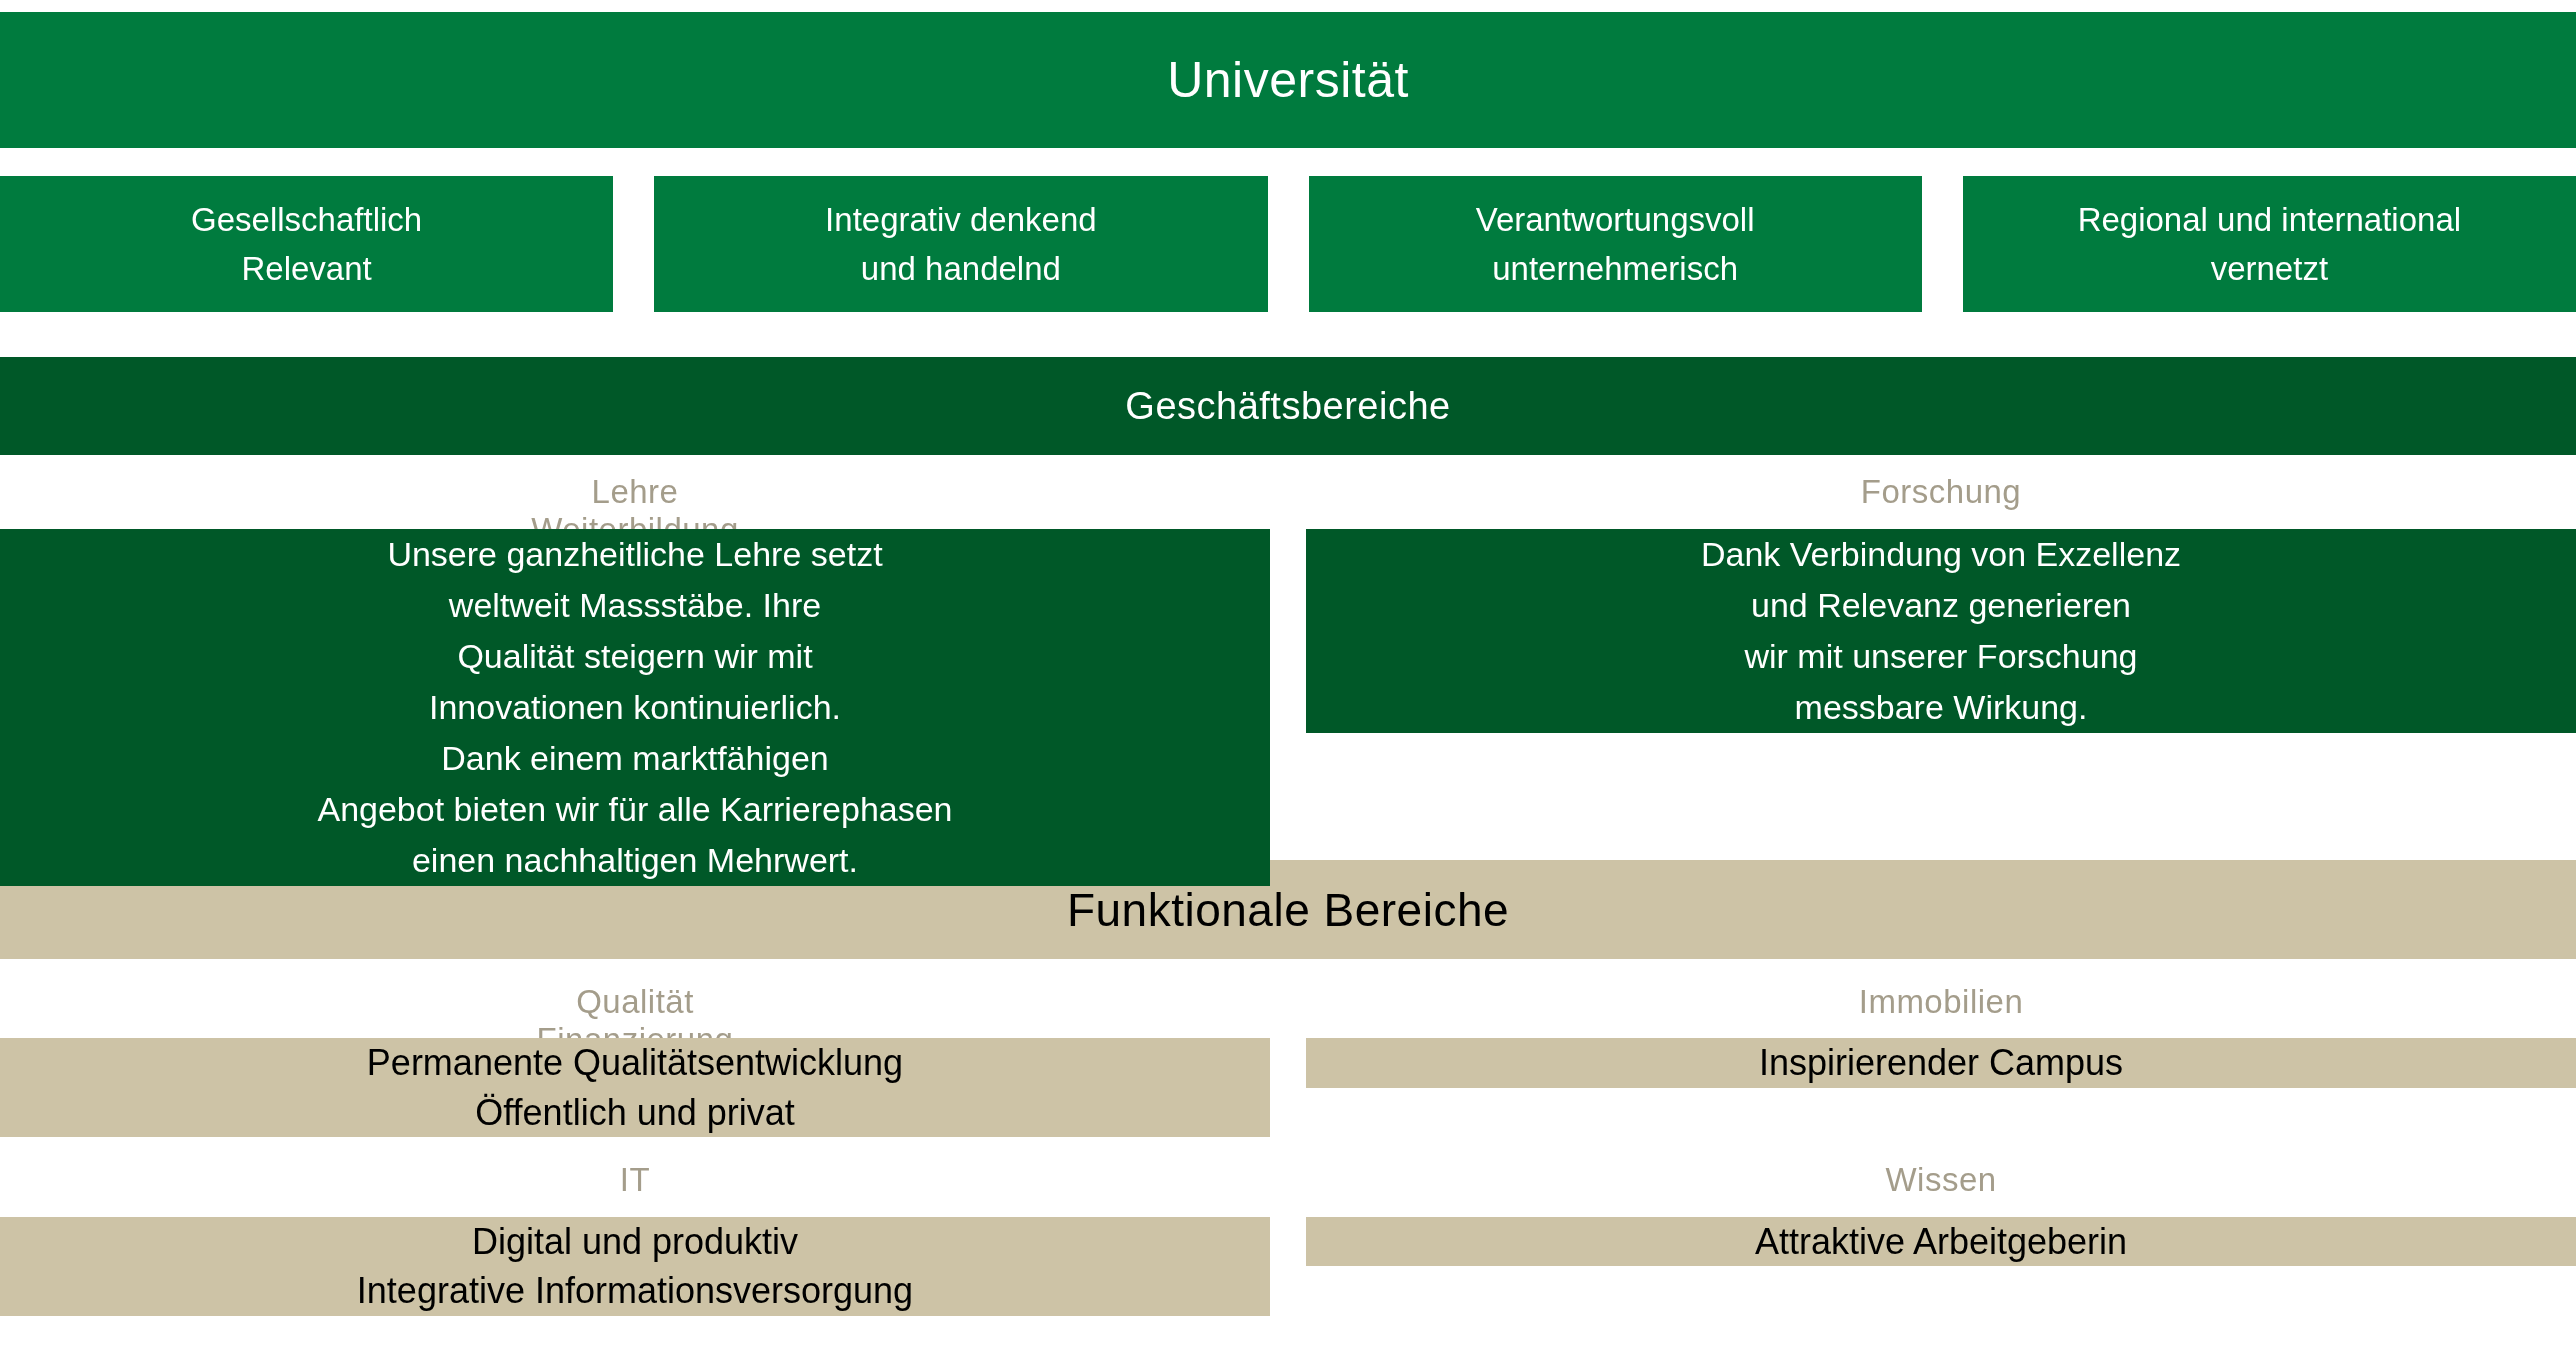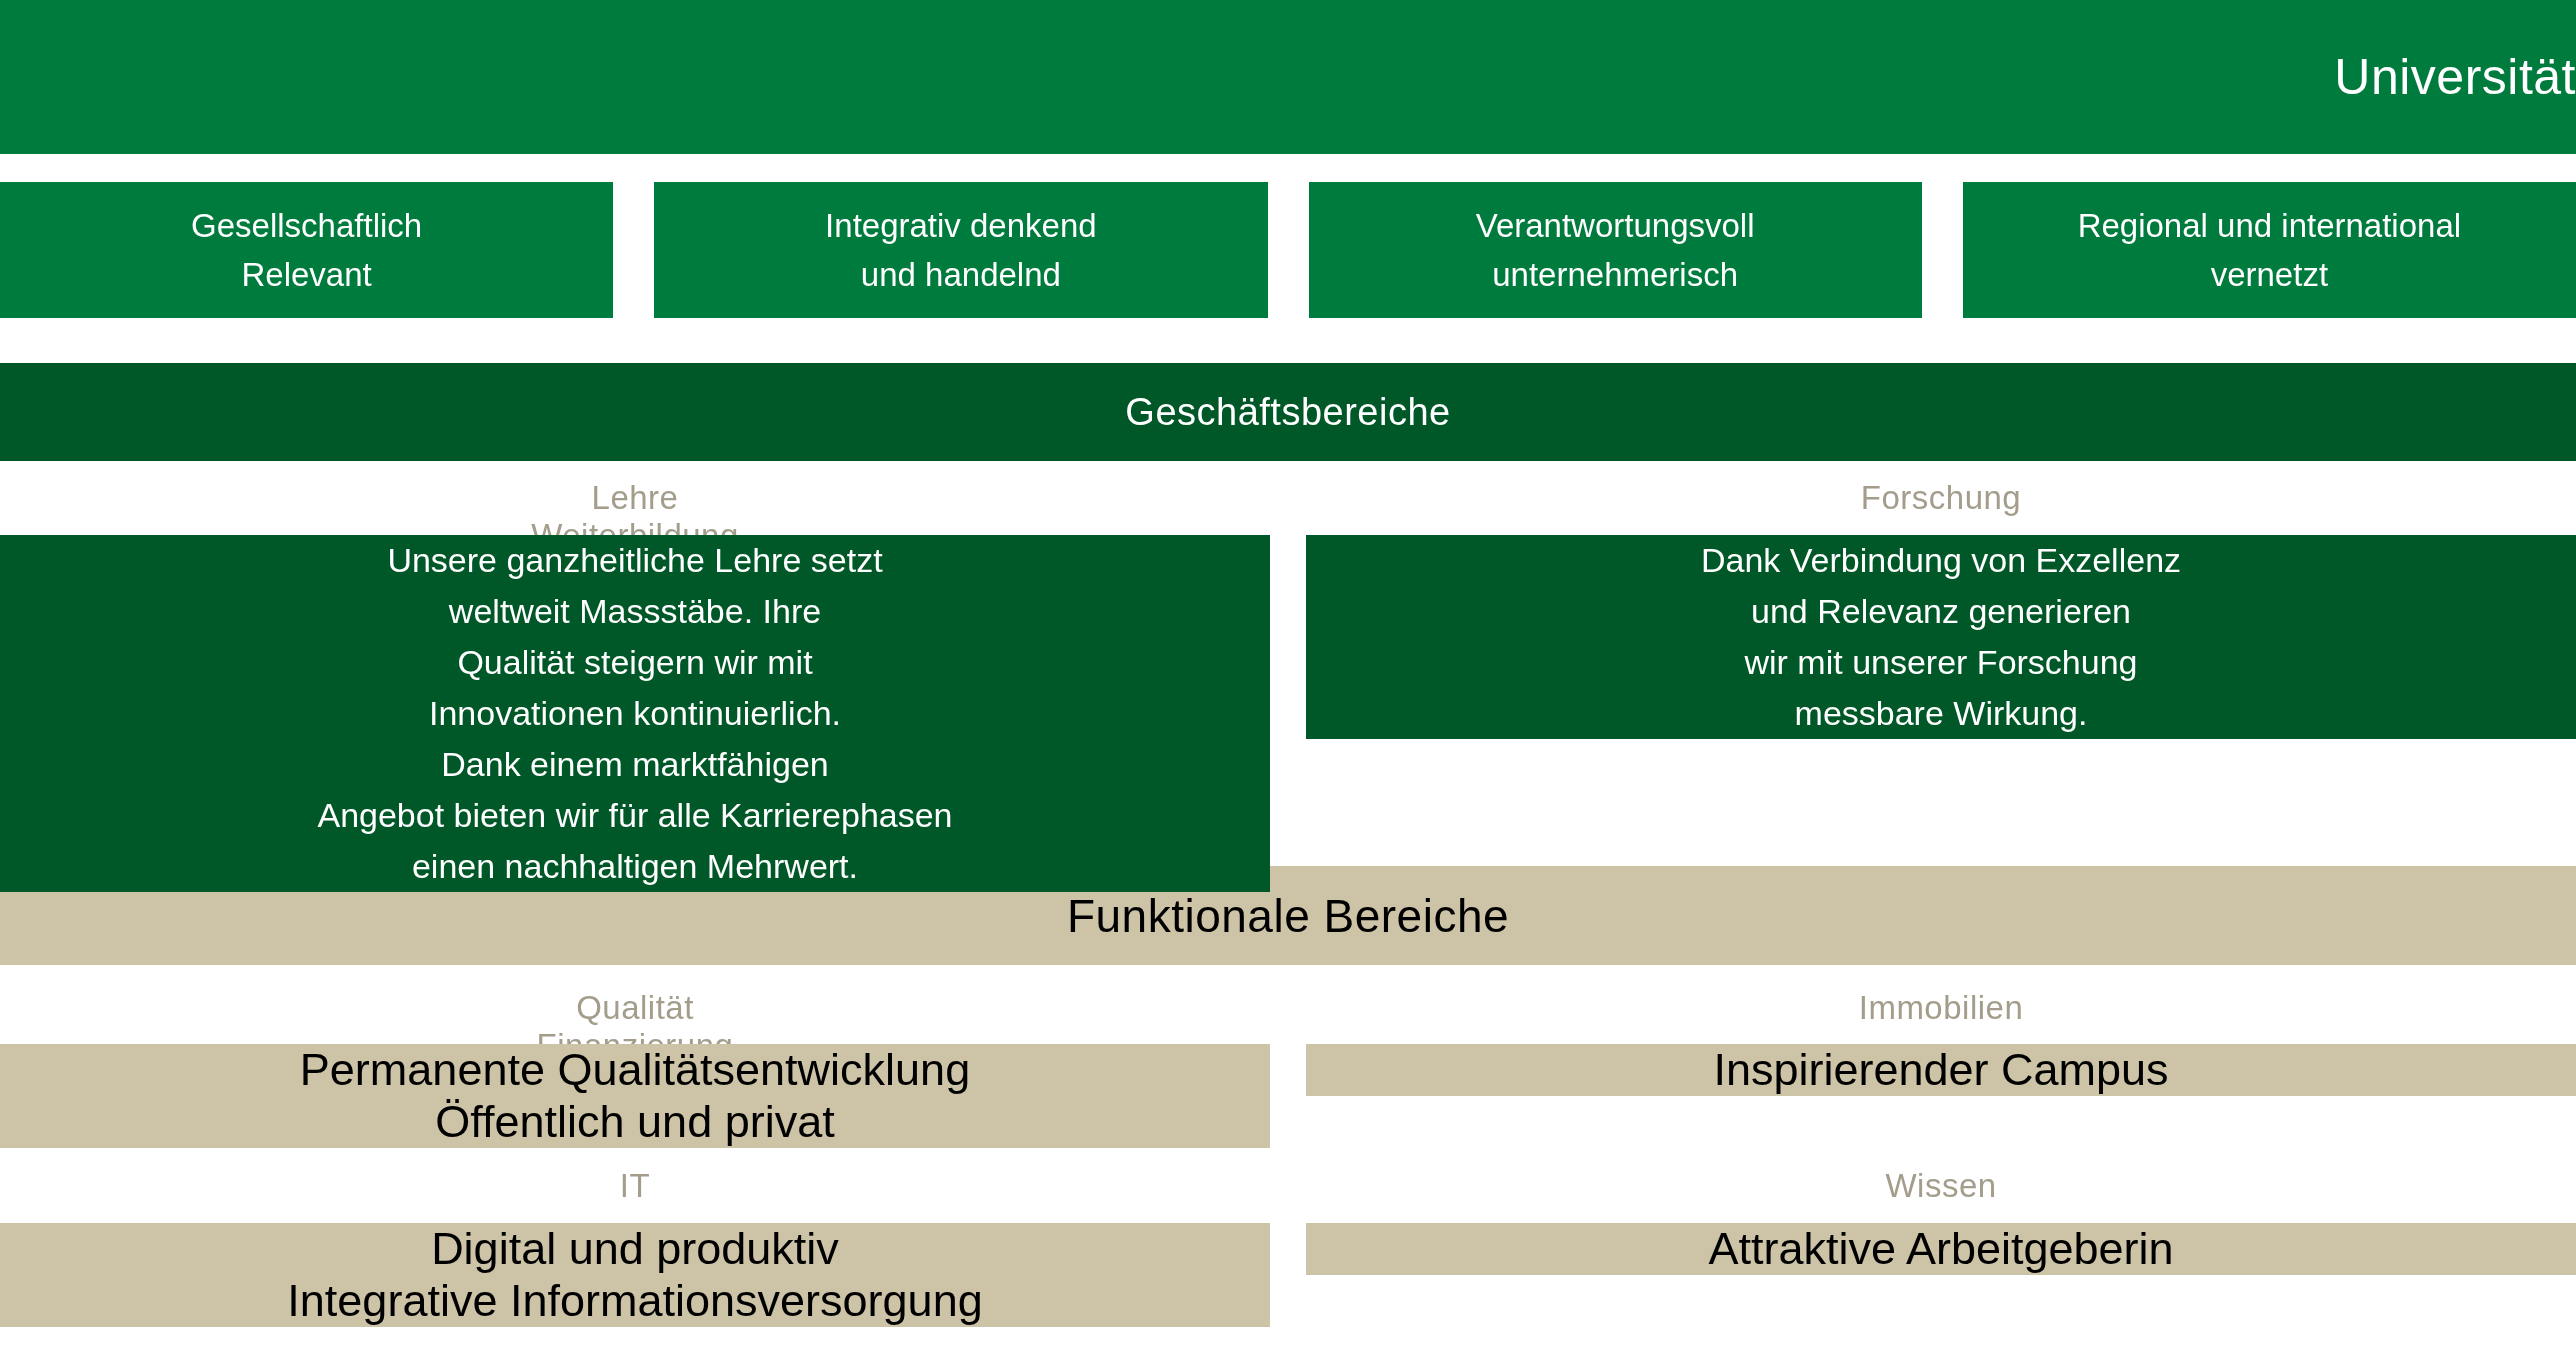--- a/index.html
+++ b/index.html
@@ -22,26 +22,25 @@
   }
   .banner{
     width:100%;
     display:flex;
     align-items:center;
     justify-content:center;
     box-sizing:border-box;
     letter-spacing:0.5px;
   }
   .banner-university{
-    margin-top:0;
-    height:154px;
+    margin-top:12px;
+    height:136px;
     background:var(--green);
     color:var(--text-light);
     font-size:50px;
-    justify-content:flex-end;
   }
   .banner-business{
     margin-top:45px;
     height:98px;
     background:var(--dark-green);
     color:var(--text-light);
     font-size:38px;
   }
   .banner-functional{
     margin-top:43px;
@@ -107,21 +106,21 @@
   }
   .tan-row-1{margin-top:20px;}
   .tan-row-2{margin-top:20.5px;}
   .tan-box{
     background:var(--tan);
     color:var(--text-dark);
     display:flex;
     align-items:center;
     justify-content:center;
     text-align:right;
-    font-size:45px;
+    font-size:36px;
   }
 </style>
 </head>
 <body>
 
 <div class="canvas">
 
   <div class="banner banner-university">
     <span>Universität</span>
   </div>

